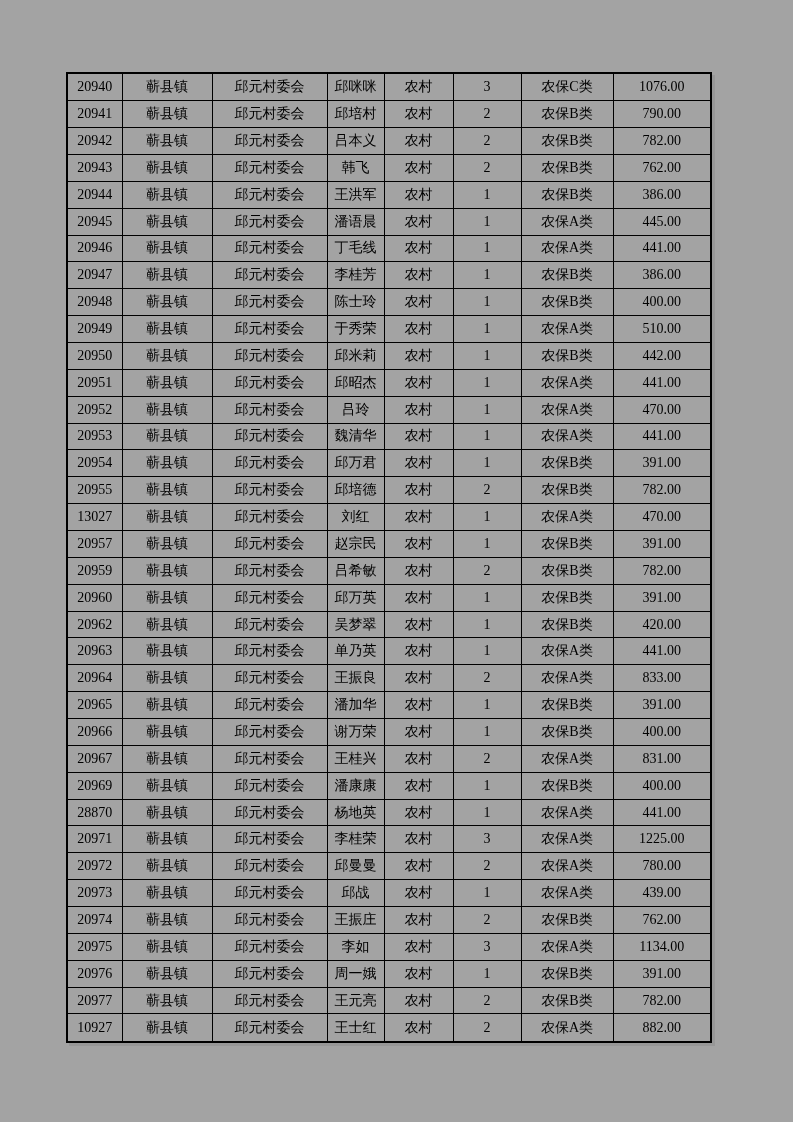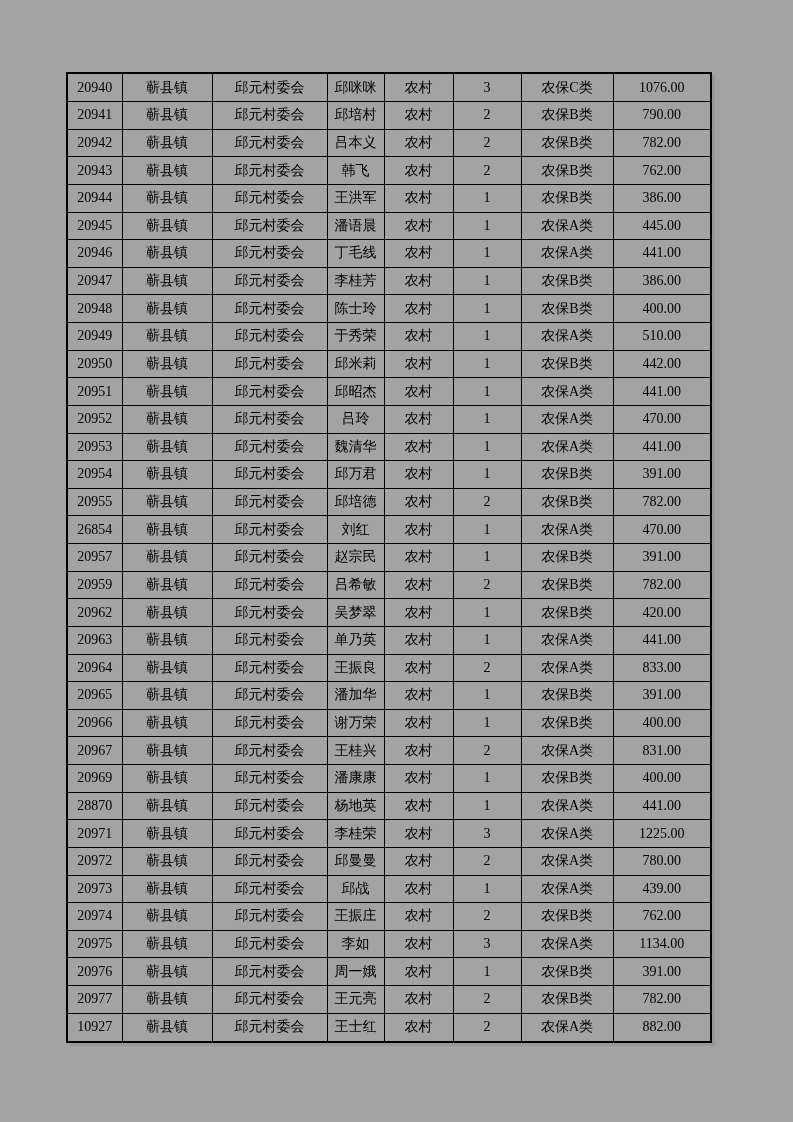--- a/index.html
+++ b/index.html
@@ -218,21 +218,21 @@
           <td>20955</td>
           <td>蕲县镇</td>
           <td>邱元村委会</td>
           <td>邱培德</td>
           <td>农村</td>
           <td>2</td>
           <td>农保B类</td>
           <td>782.00</td>
         </tr>
         <tr>
-          <td>26854</td>
+          <td>13027</td>
           <td>蕲县镇</td>
           <td>邱元村委会</td>
           <td>刘红</td>
           <td>农村</td>
           <td>1</td>
           <td>农保A类</td>
           <td>470.00</td>
         </tr>
         <tr>
           <td>20957</td>
@@ -246,20 +246,30 @@
         </tr>
         <tr>
           <td>20959</td>
           <td>蕲县镇</td>
           <td>邱元村委会</td>
           <td>吕希敏</td>
           <td>农村</td>
           <td>2</td>
           <td>农保B类</td>
           <td>782.00</td>
+        </tr>
+        <tr>
+          <td>20960</td>
+          <td>蕲县镇</td>
+          <td>邱元村委会</td>
+          <td>邱万英</td>
+          <td>农村</td>
+          <td>1</td>
+          <td>农保B类</td>
+          <td>391.00</td>
         </tr>
         <tr>
           <td>20962</td>
           <td>蕲县镇</td>
           <td>邱元村委会</td>
           <td>吴梦翠</td>
           <td>农村</td>
           <td>1</td>
           <td>农保B类</td>
           <td>420.00</td>

